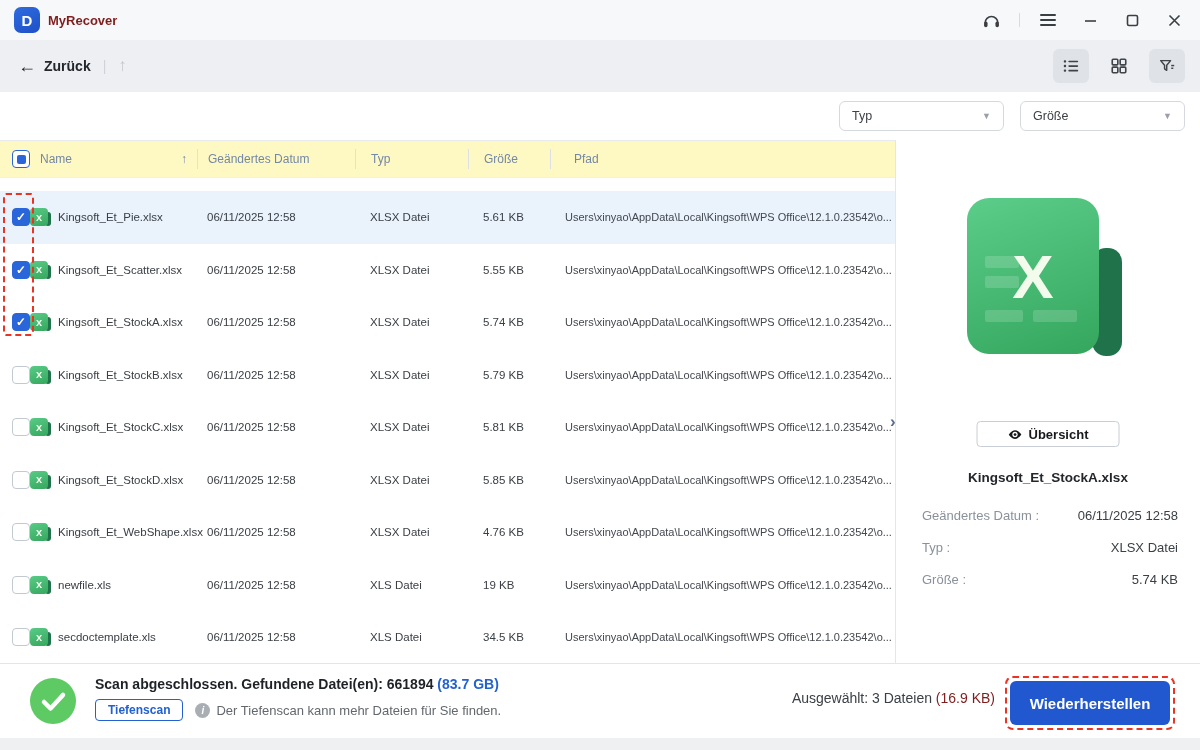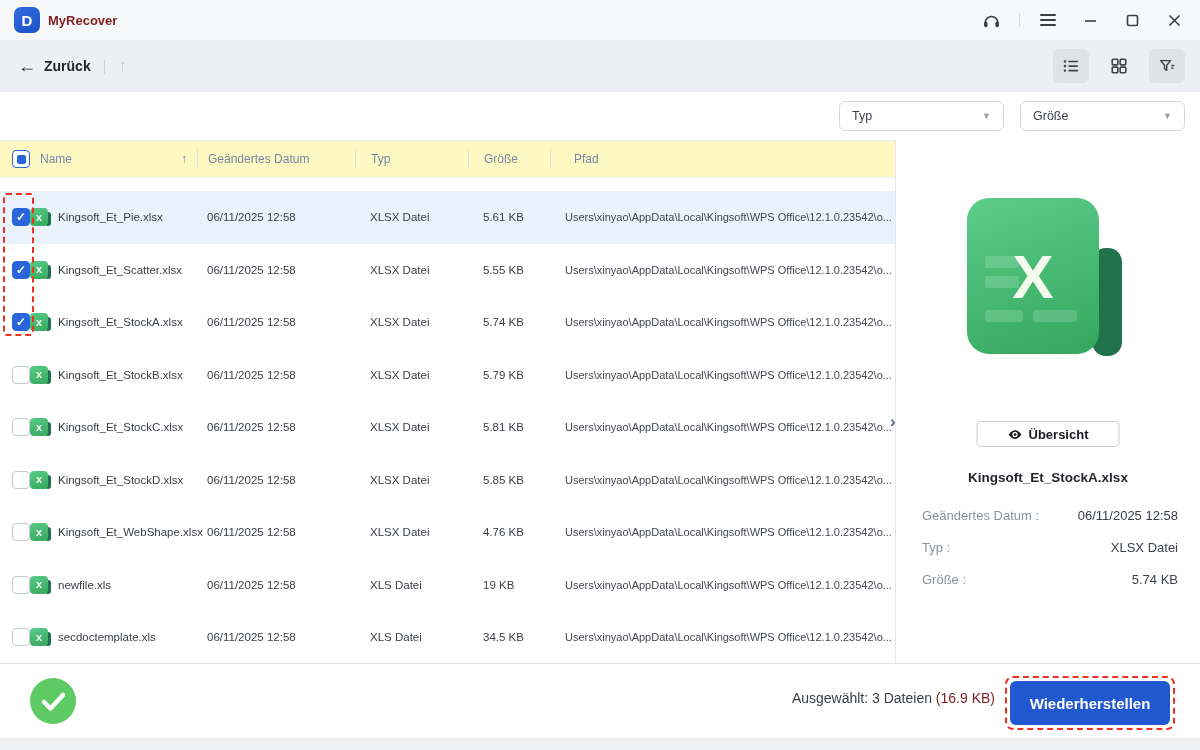--- a/index.html
+++ b/index.html
@@ -452,20 +452,33 @@
     </div>
   </div>
 
   <div class="footer">
     <div class="f-circle">
       <svg width="46" height="46" viewBox="0 0 46 46">
           <circle cx="23" cy="23" r="23" fill="#5eca63"></circle>
           <path d="M14 24l6.5 6.5L33 17" stroke="#fff" stroke-width="4.5" fill="none" stroke-linecap="round" stroke-linejoin="round"></path>
         </svg>
     </div>
+    <div class="f-text">
+      <div class="scan-line">
+        <span>Scan abgeschlossen. Gefundene Datei(en): 661894</span>
+        <span class="scan-size">(83.7 GB)</span>
+      </div>
+      <div class="f-line2">
+        <button class="deepscan-btn">Tiefenscan</button>
+        <div class="hint">
+          <span class="info-ic">i</span>
+          <span>Der Tiefenscan kann mehr Dateien für Sie finden.</span>
+        </div>
+      </div>
+    </div>
     <div class="f-right">
       <span>Ausgewählt: 3 Dateien</span>
       <span class="sel-size">(16.9 KB)</span>
     </div>
     <div class="anno-btn">
       <button class="recover-btn">Wiederherstellen</button>
     </div>
   </div>
   <div class="bottom-strip"></div>
 

